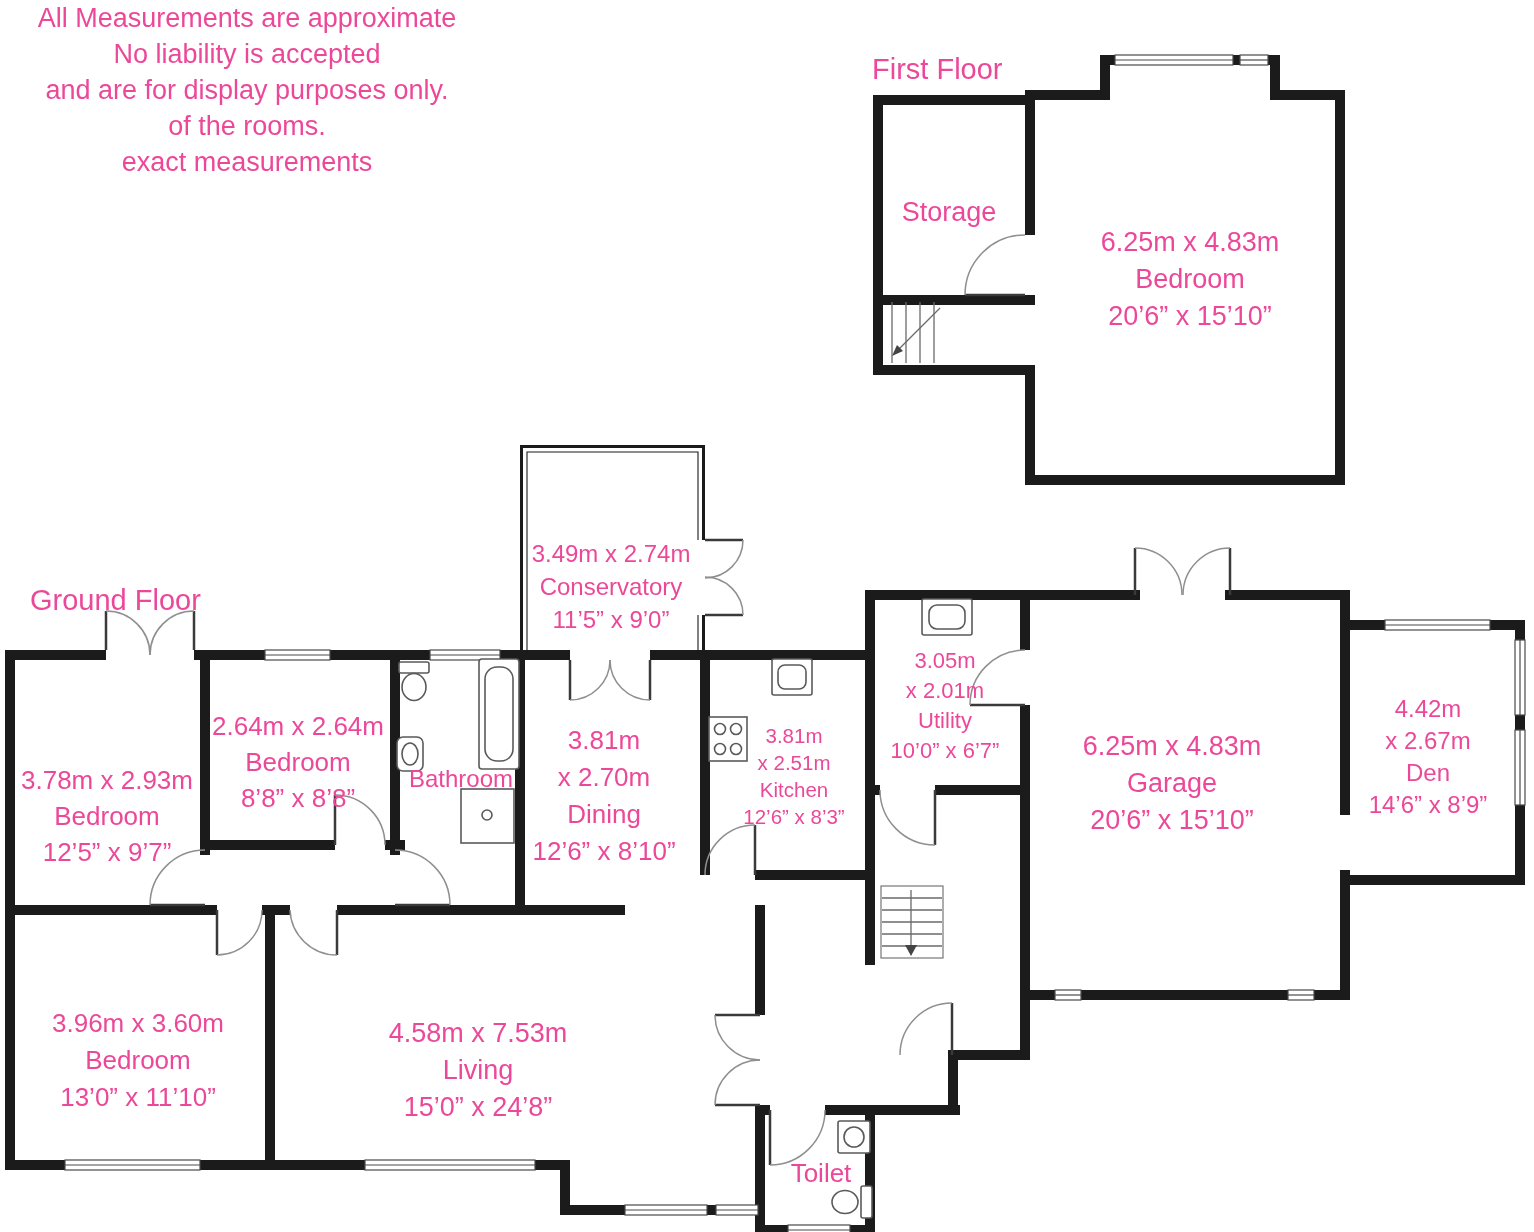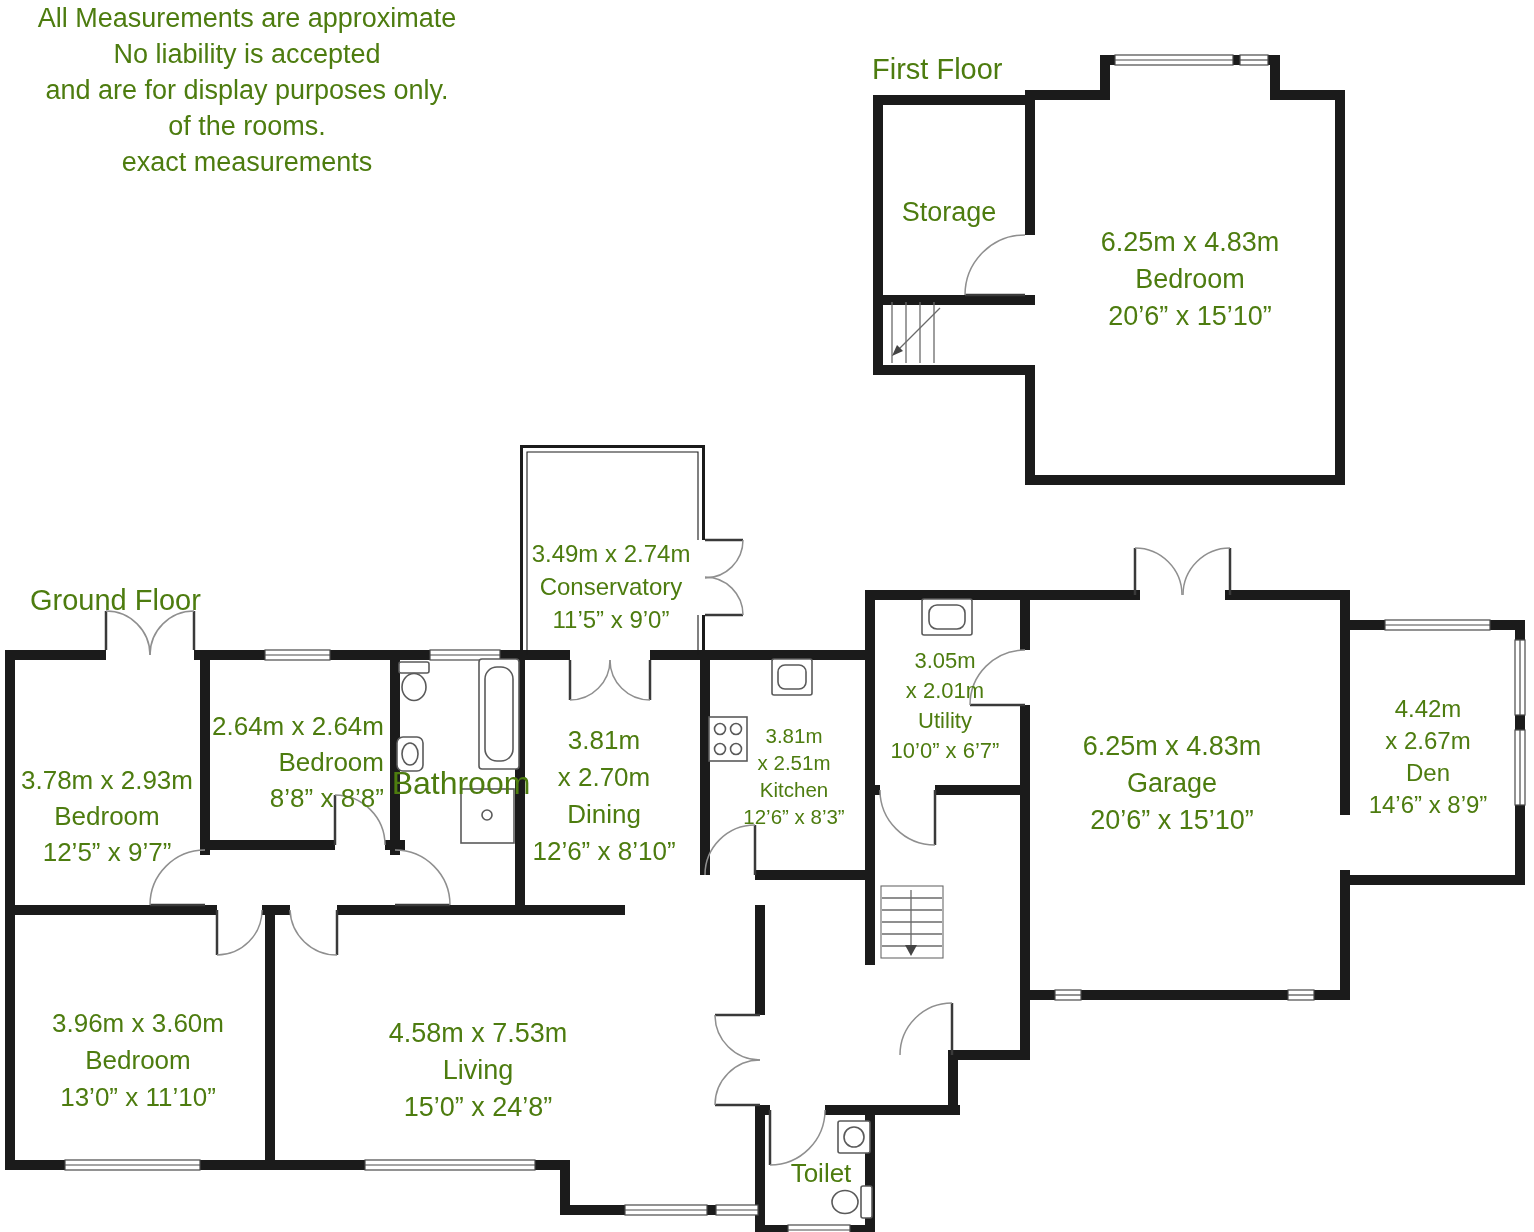--- a/index.html
+++ b/index.html
@@ -3,21 +3,21 @@
 <meta charset="utf-8">
 <style>
   * { box-sizing: border-box; }
   html, body { margin: 0; padding: 0; background: #ffffff; }
   .plan {
     position: relative;
     width: 1534px;
     height: 1232px;
     background: #ffffff;
     font-family: "Liberation Sans", sans-serif;
-    color: #4d7c0f;
+    color: #ec4899;
     overflow: hidden;
   }
   .plan svg { position: absolute; left: 0; top: 0; }
   .lbl {
     position: absolute;
     text-align: center;
     transform: translateX(-50%);
     white-space: nowrap;
   }
   .lbl.corner { transform: none; text-align: left; }
@@ -332,27 +332,27 @@
     <div>Conservatory</div>
     <div>11’5” x 9’0”</div>
   </div>
 
   <div class="lbl" style="left:107px; top:762px; font-size:26px; line-height:36px;">
     <div>3.78m x 2.93m</div>
     <div>Bedroom</div>
     <div>12’5” x 9’7”</div>
   </div>
 
-  <div class="lbl" style="left:298px; top:708px; font-size:26px; line-height:36px;text-align:right;">
+  <div class="lbl" style="left:298px; top:708px; font-size:26px; line-height:36px;">
     <div>2.64m x 2.64m</div>
     <div>Bedroom</div>
     <div>8’8” x 8’8”</div>
   </div>
 
-  <div class="lbl" style="left:461px; top:765px; font-size:32px;">Bathroom</div>
+  <div class="lbl" style="left:461px; top:765px; font-size:24px;">Bathroom</div>
 
   <div class="lbl" style="left:604px; top:722px; font-size:26px; line-height:37px;">
     <div>3.81m</div>
     <div>x 2.70m</div>
     <div>Dining</div>
     <div>12’6” x 8’10”</div>
   </div>
 
   <div class="lbl" style="left:794px; top:722px; font-size:20.5px; line-height:27px;">
     <div>3.81m</div>

